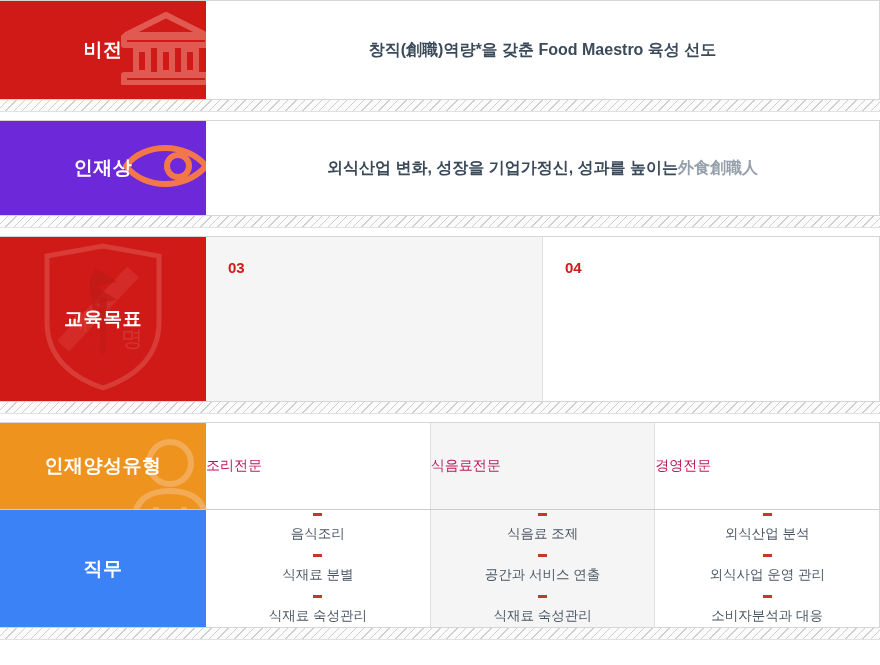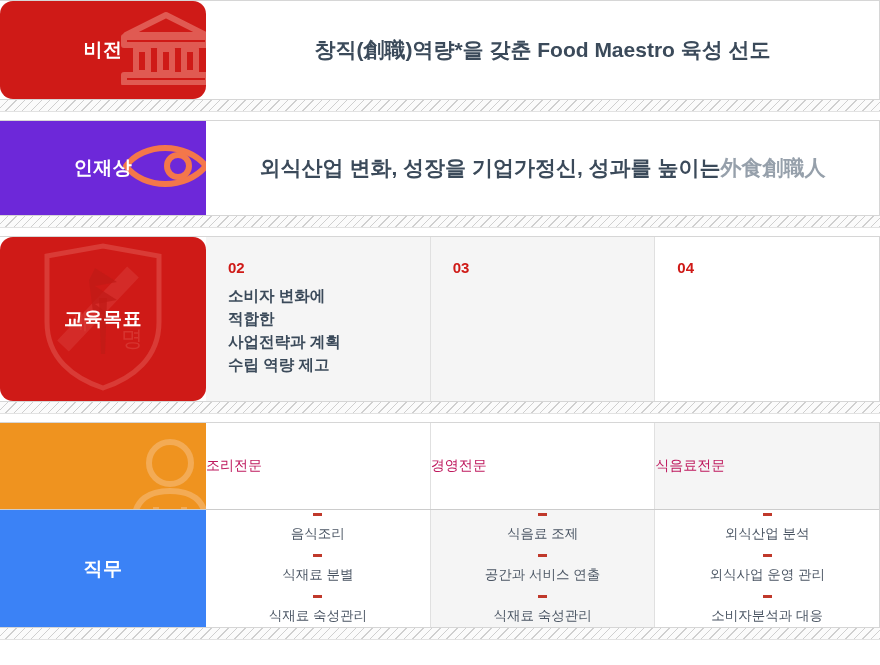--- a/index.html
+++ b/index.html
@@ -51,21 +51,21 @@
     font-size: 19px;
     letter-spacing: 0.5px;
     white-space: nowrap;
   }
   .label-cell .wm {
     position: absolute;
     z-index: 1;
     pointer-events: none;
   }
 
-  .c-red    { background: #cf1a17; border-radius: 13px; }
+  .c-red    { background: #cf1a17; }
   .c-orange { background: #6d28d9; }
   .c-amber  { background: #ef931f; }
   .c-dkorange { background: #3b82f6; }
 
   
   .hatch {
     height: 12px;
     width: 880px;
     background-color: #fbfbfb;
     background-image: repeating-linear-gradient(
@@ -76,21 +76,21 @@
     box-sizing: border-box;
   }
   .gap-plain { height: 8px; width: 880px; background: #ffffff; }
 
   
   .statement {
     flex: 1 1 auto;
     display: flex;
     align-items: center;
     justify-content: center;
-    font-size: 21px;
+    font-size: 16px;
     font-weight: bold;
     color: #3b4a5a;
     padding: 2px 14px;
     box-sizing: border-box;
   }
   .statement .hanja-light { color: #96a0ab; font-weight: bold; }
 
   
   .goals {
     flex: 1 1 auto;
@@ -236,27 +236,20 @@
           <path d="M62 56 L70 56 L68 112 L64 112 Z" fill="#c01b17" opacity="0.8"></path>
           <path d="M58 26 L80 40 L58 44 L80 58 L58 62 L74 74 L56 70 L52 38 Z" fill="#c01b17" opacity="0.75"></path>
           <text x="30" y="86" font-family="'Liberation Sans', sans-serif" font-size="22" fill="#d93b36" opacity="0.8">계</text>
           <text x="84" y="104" font-family="'Liberation Sans', sans-serif" font-size="22" fill="#d93b36" opacity="0.8">명</text>
         </svg>
       </span>
       <span class="label-text">교육목표</span>
     </div>
     <div class="goals">
       <div class="goal-cell">
-        <div class="goal-num">02</div>
-        <div class="goal-text">소비자 변화에
-적합한
-사업전략과 계획
-수립 역량 제고</div>
-      </div>
-      <div class="goal-cell">
         <div class="goal-num">03</div>
       </div>
       <div class="goal-cell">
         <div class="goal-num">04</div>
       </div>
     </div>
   </div>
 
   <div class="hatch"></div>
   <div class="gap-plain"></div>
@@ -265,30 +258,31 @@
 
     <div class="row r4">
       <div class="label-cell c-amber">
         <span class="wm" style="right:-8px; bottom:-18px;">
           <svg width="88" height="86" viewBox="0 0 88 86" fill="none" stroke="#f3ab55" stroke-width="6" stroke-linejoin="round">
             <circle cx="44" cy="26" r="21"></circle>
             <path d="M8 86 C8 62, 24 54, 44 54 C64 54, 80 62, 80 86"></path>
             <path d="M30 70 L30 86 M58 70 L58 86"></path>
           </svg>
         </span>
+        <span class="label-text">인재양성유형</span>
       </div>
       <div class="types">
         <div class="type-cell">
           <span>조리전문</span>
         </div>
+        <div class="type-cell shaded">
+          <span>식음료전문</span>
+        </div>
         <div class="type-cell">
           <span>경영전문</span>
-        </div>
-        <div class="type-cell shaded">
-          <span>식음료전문</span>
         </div>
       </div>
     </div>
 
     <div class="row r5">
       <div class="label-cell c-dkorange">
         <span class="label-text">직무</span>
       </div>
       <div class="duties">
 

